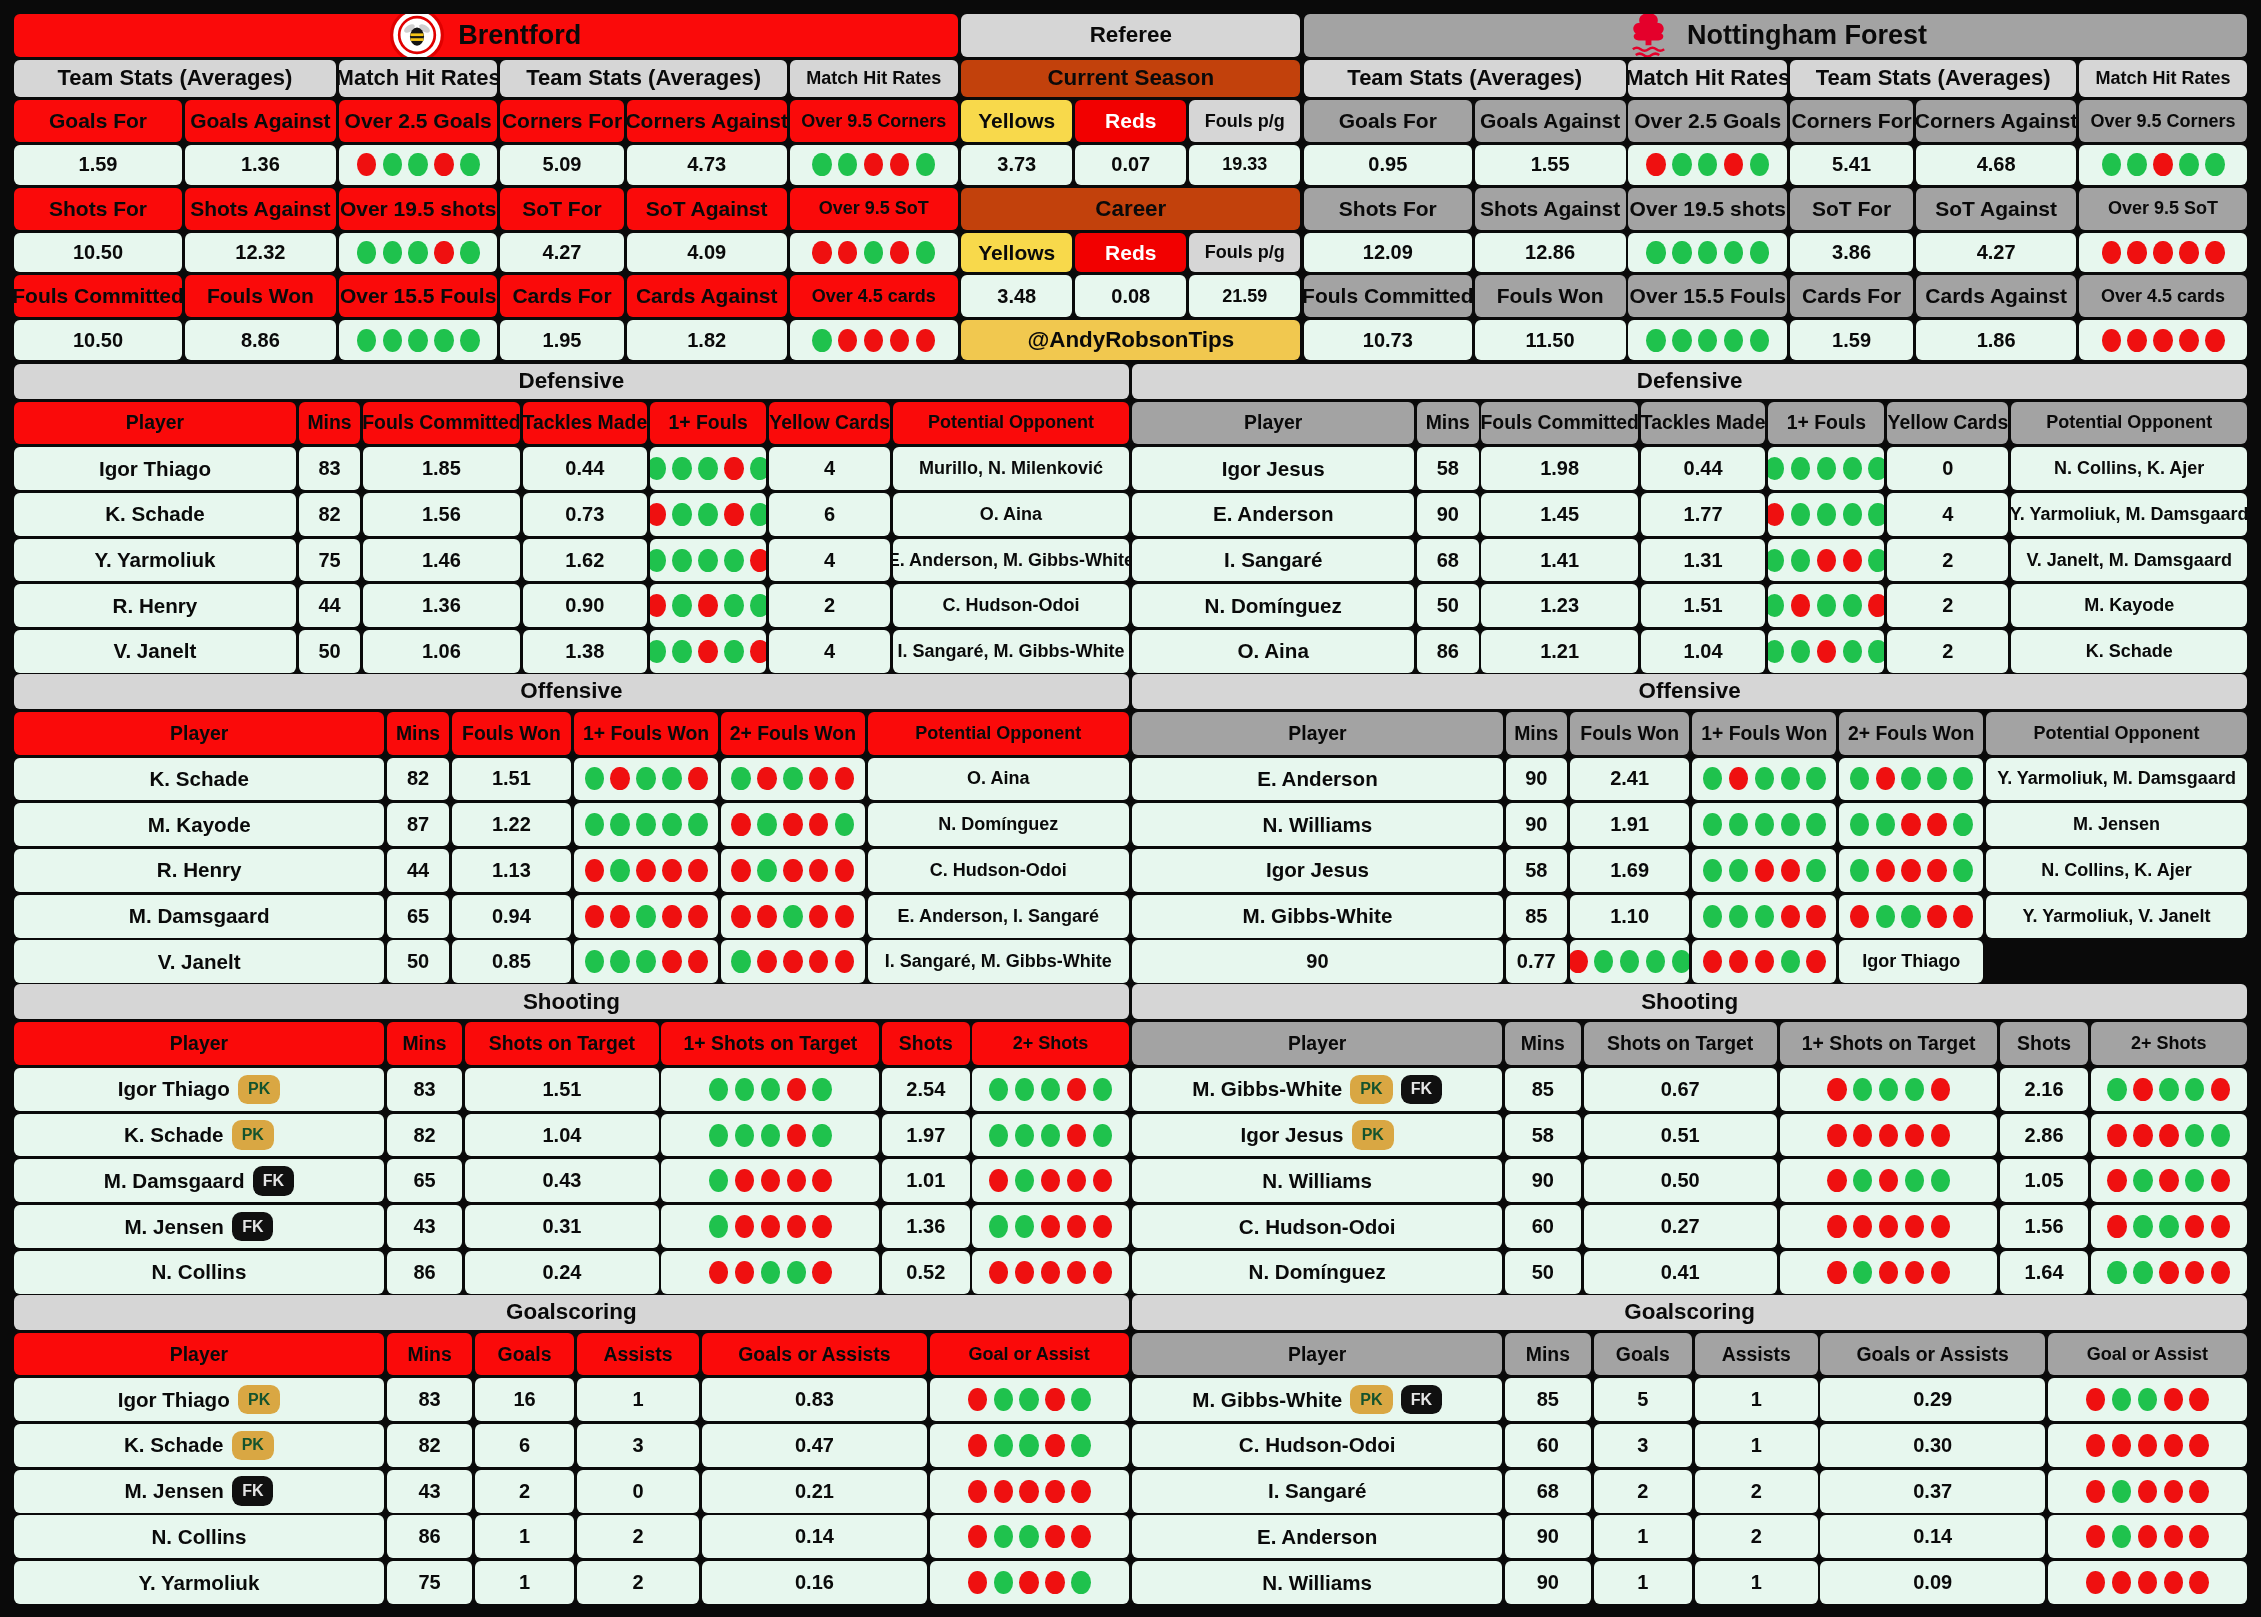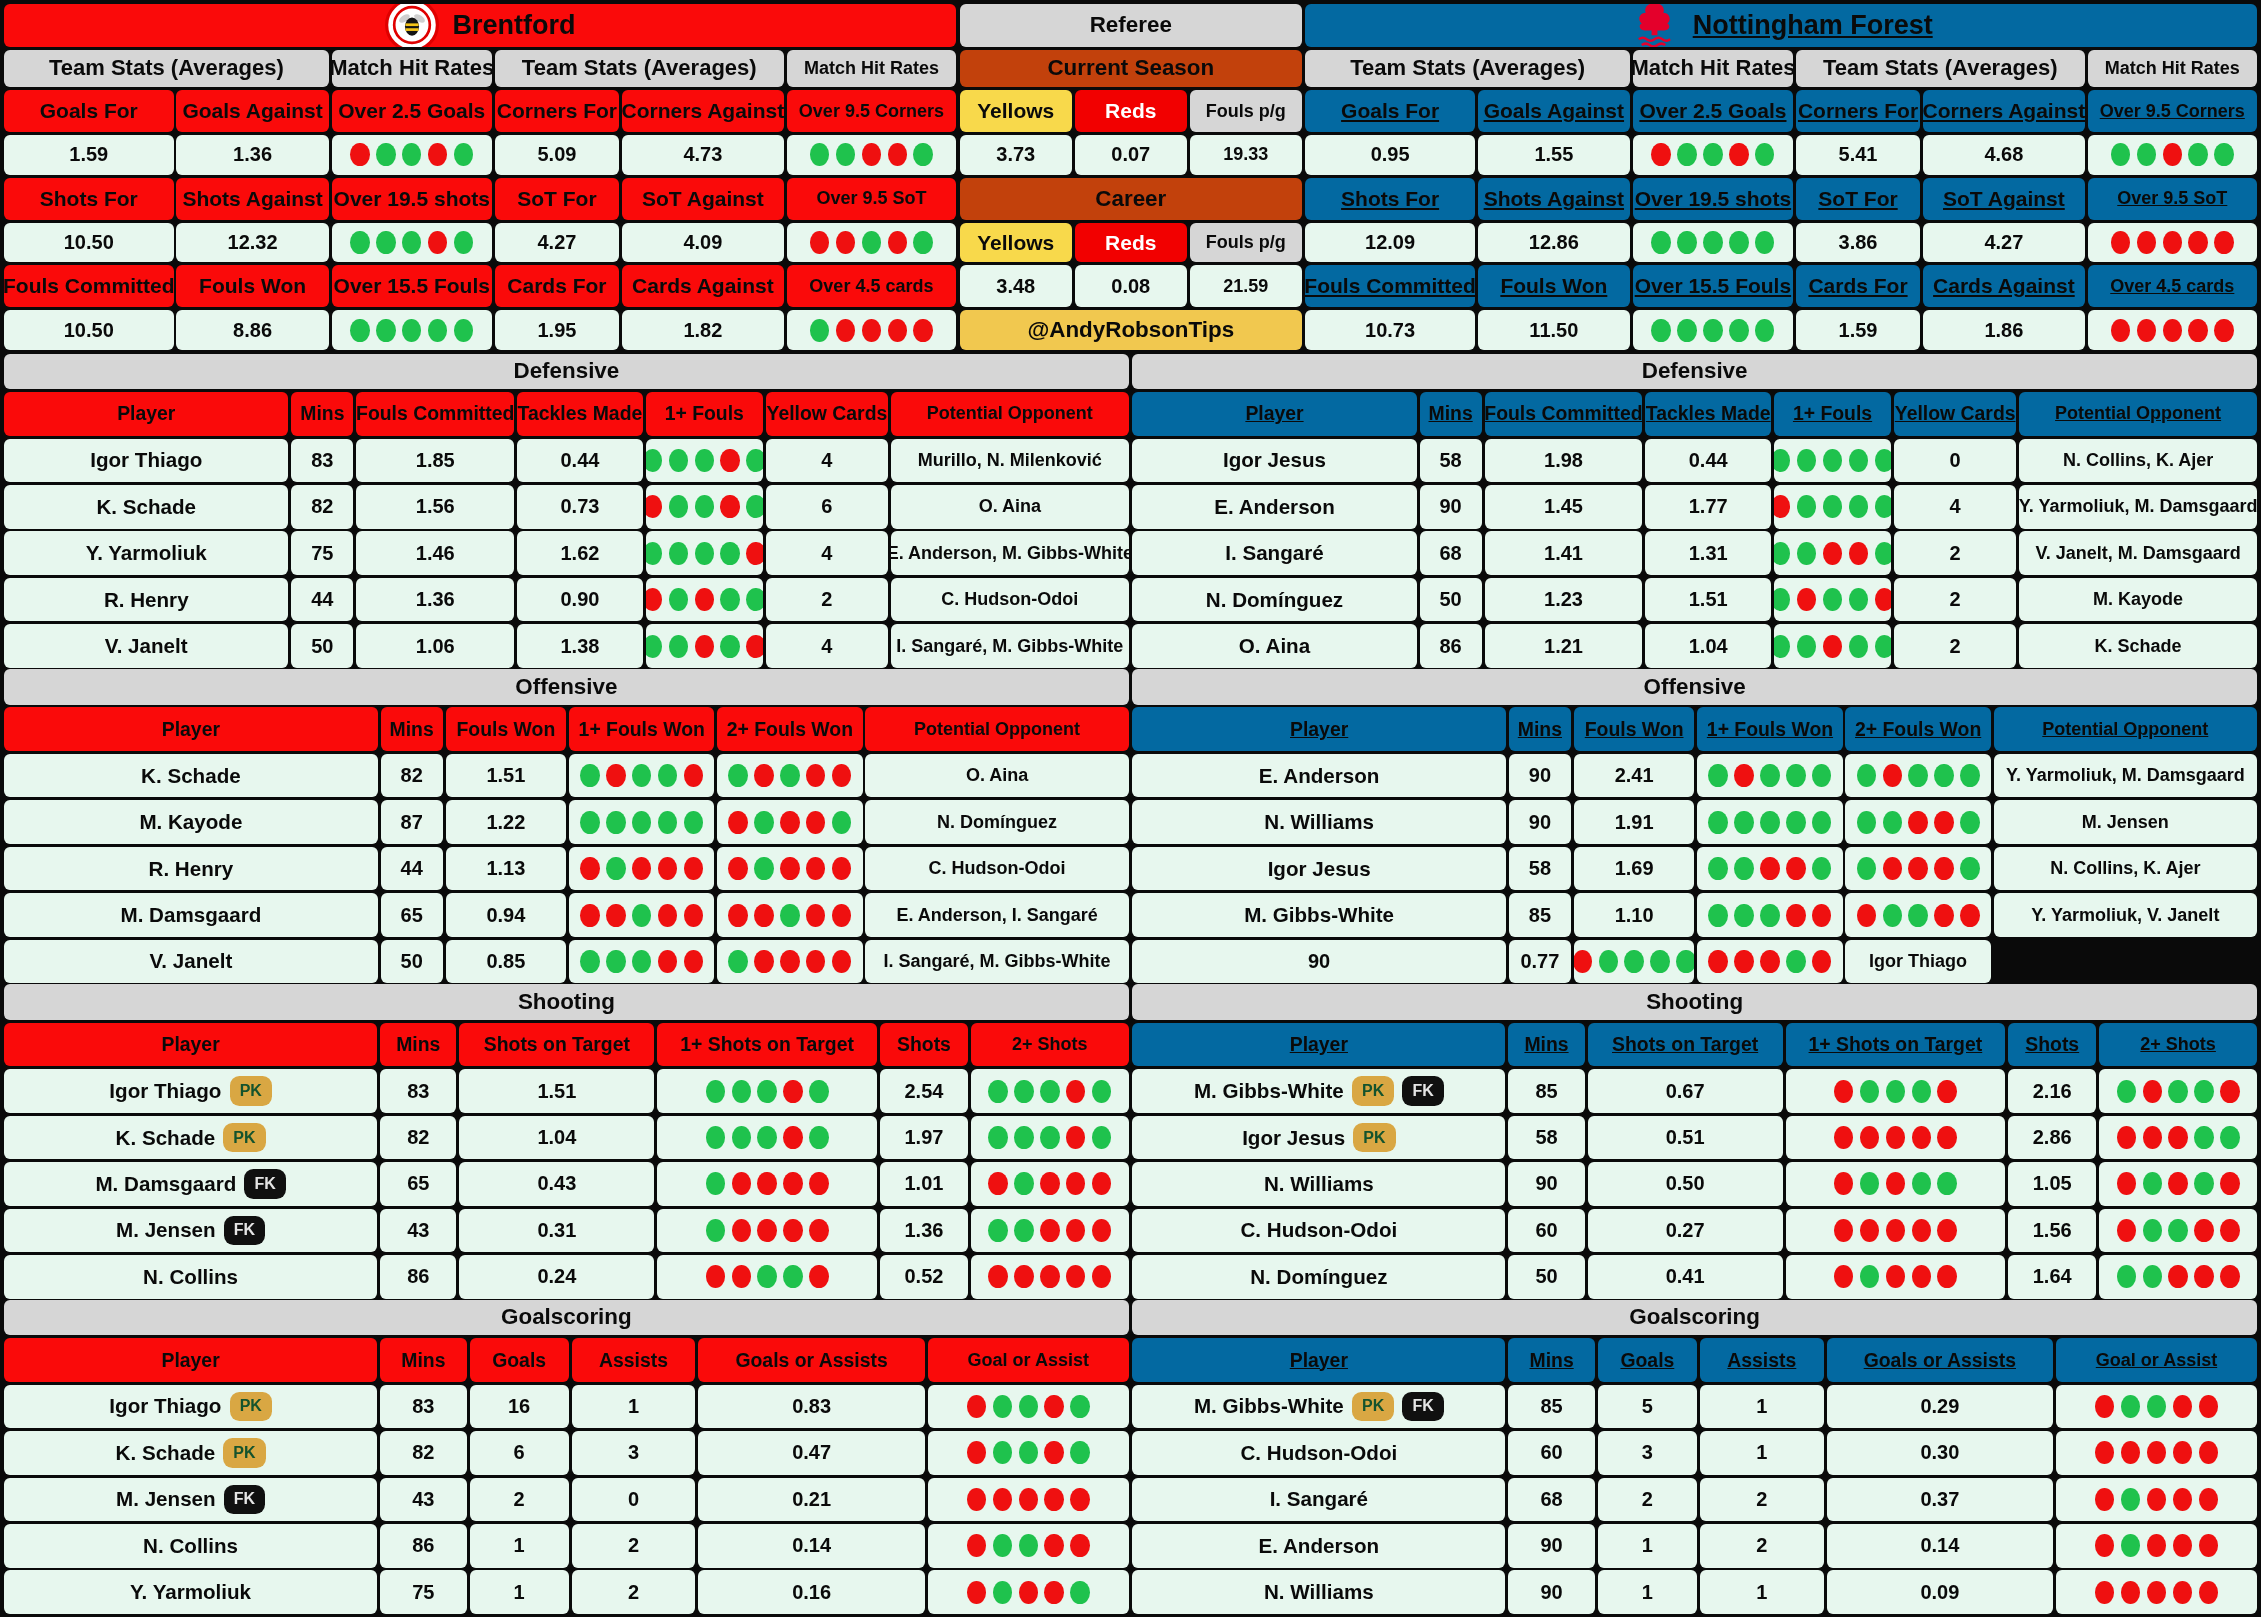--- a/index.html
+++ b/index.html
@@ -1,26 +1,26 @@
 <!DOCTYPE html>
 <html style="font-size:9.4px"><head>
 <meta charset="utf-8">
 <style>
   * { margin:0; padding:0; box-sizing:border-box; }
   html,body { background:#1a1a1a; }
   body { font-family:"Liberation Sans", sans-serif; font-weight:700; }
-  .page { width:2261px; height:1618px; background:#0a0a0a; display:flex; flex-direction:column; gap:3.5px; padding:4px; }
+  .page { width:2261px; height:1618px; background:#0a0a0a; display:flex; flex-direction:column; gap:3.5px; padding:14px; }
 
   
   .cell { display:flex; align-items:center; justify-content:center; border-radius:5.9px; text-align:center; font-size:20px; color:#0a0a0a; white-space:nowrap; overflow:hidden; }
   .red      { background:#FA0A0A; }
   .mint     { background:#E7F7EE; }
   .gray     { background:#D6D6D6; }
   .midgray  { background:#c2410c; }
-  .white    { background:#0369a1;text-decoration:underline; }
+  .white    { background:#a3a3a3; }
   .yellow   { background:#F8D94B; }
   .redwhite { background:#F20000; color:#FFFFFF; }
   .gold     { background:#F1C84F; }
 
   .trow { display:grid; gap:2.9px; min-height:0; }
   .cols6 { grid-template-columns:1.09fr .98fr 1.03fr .8fr 1.04fr 1.09fr; }
   .cols3 { grid-template-columns:1fr 1fr 1fr; }
 
   
   .top { height:346px; display:grid; grid-template-columns:1622fr 583fr 1621fr; gap:3.5px; }

